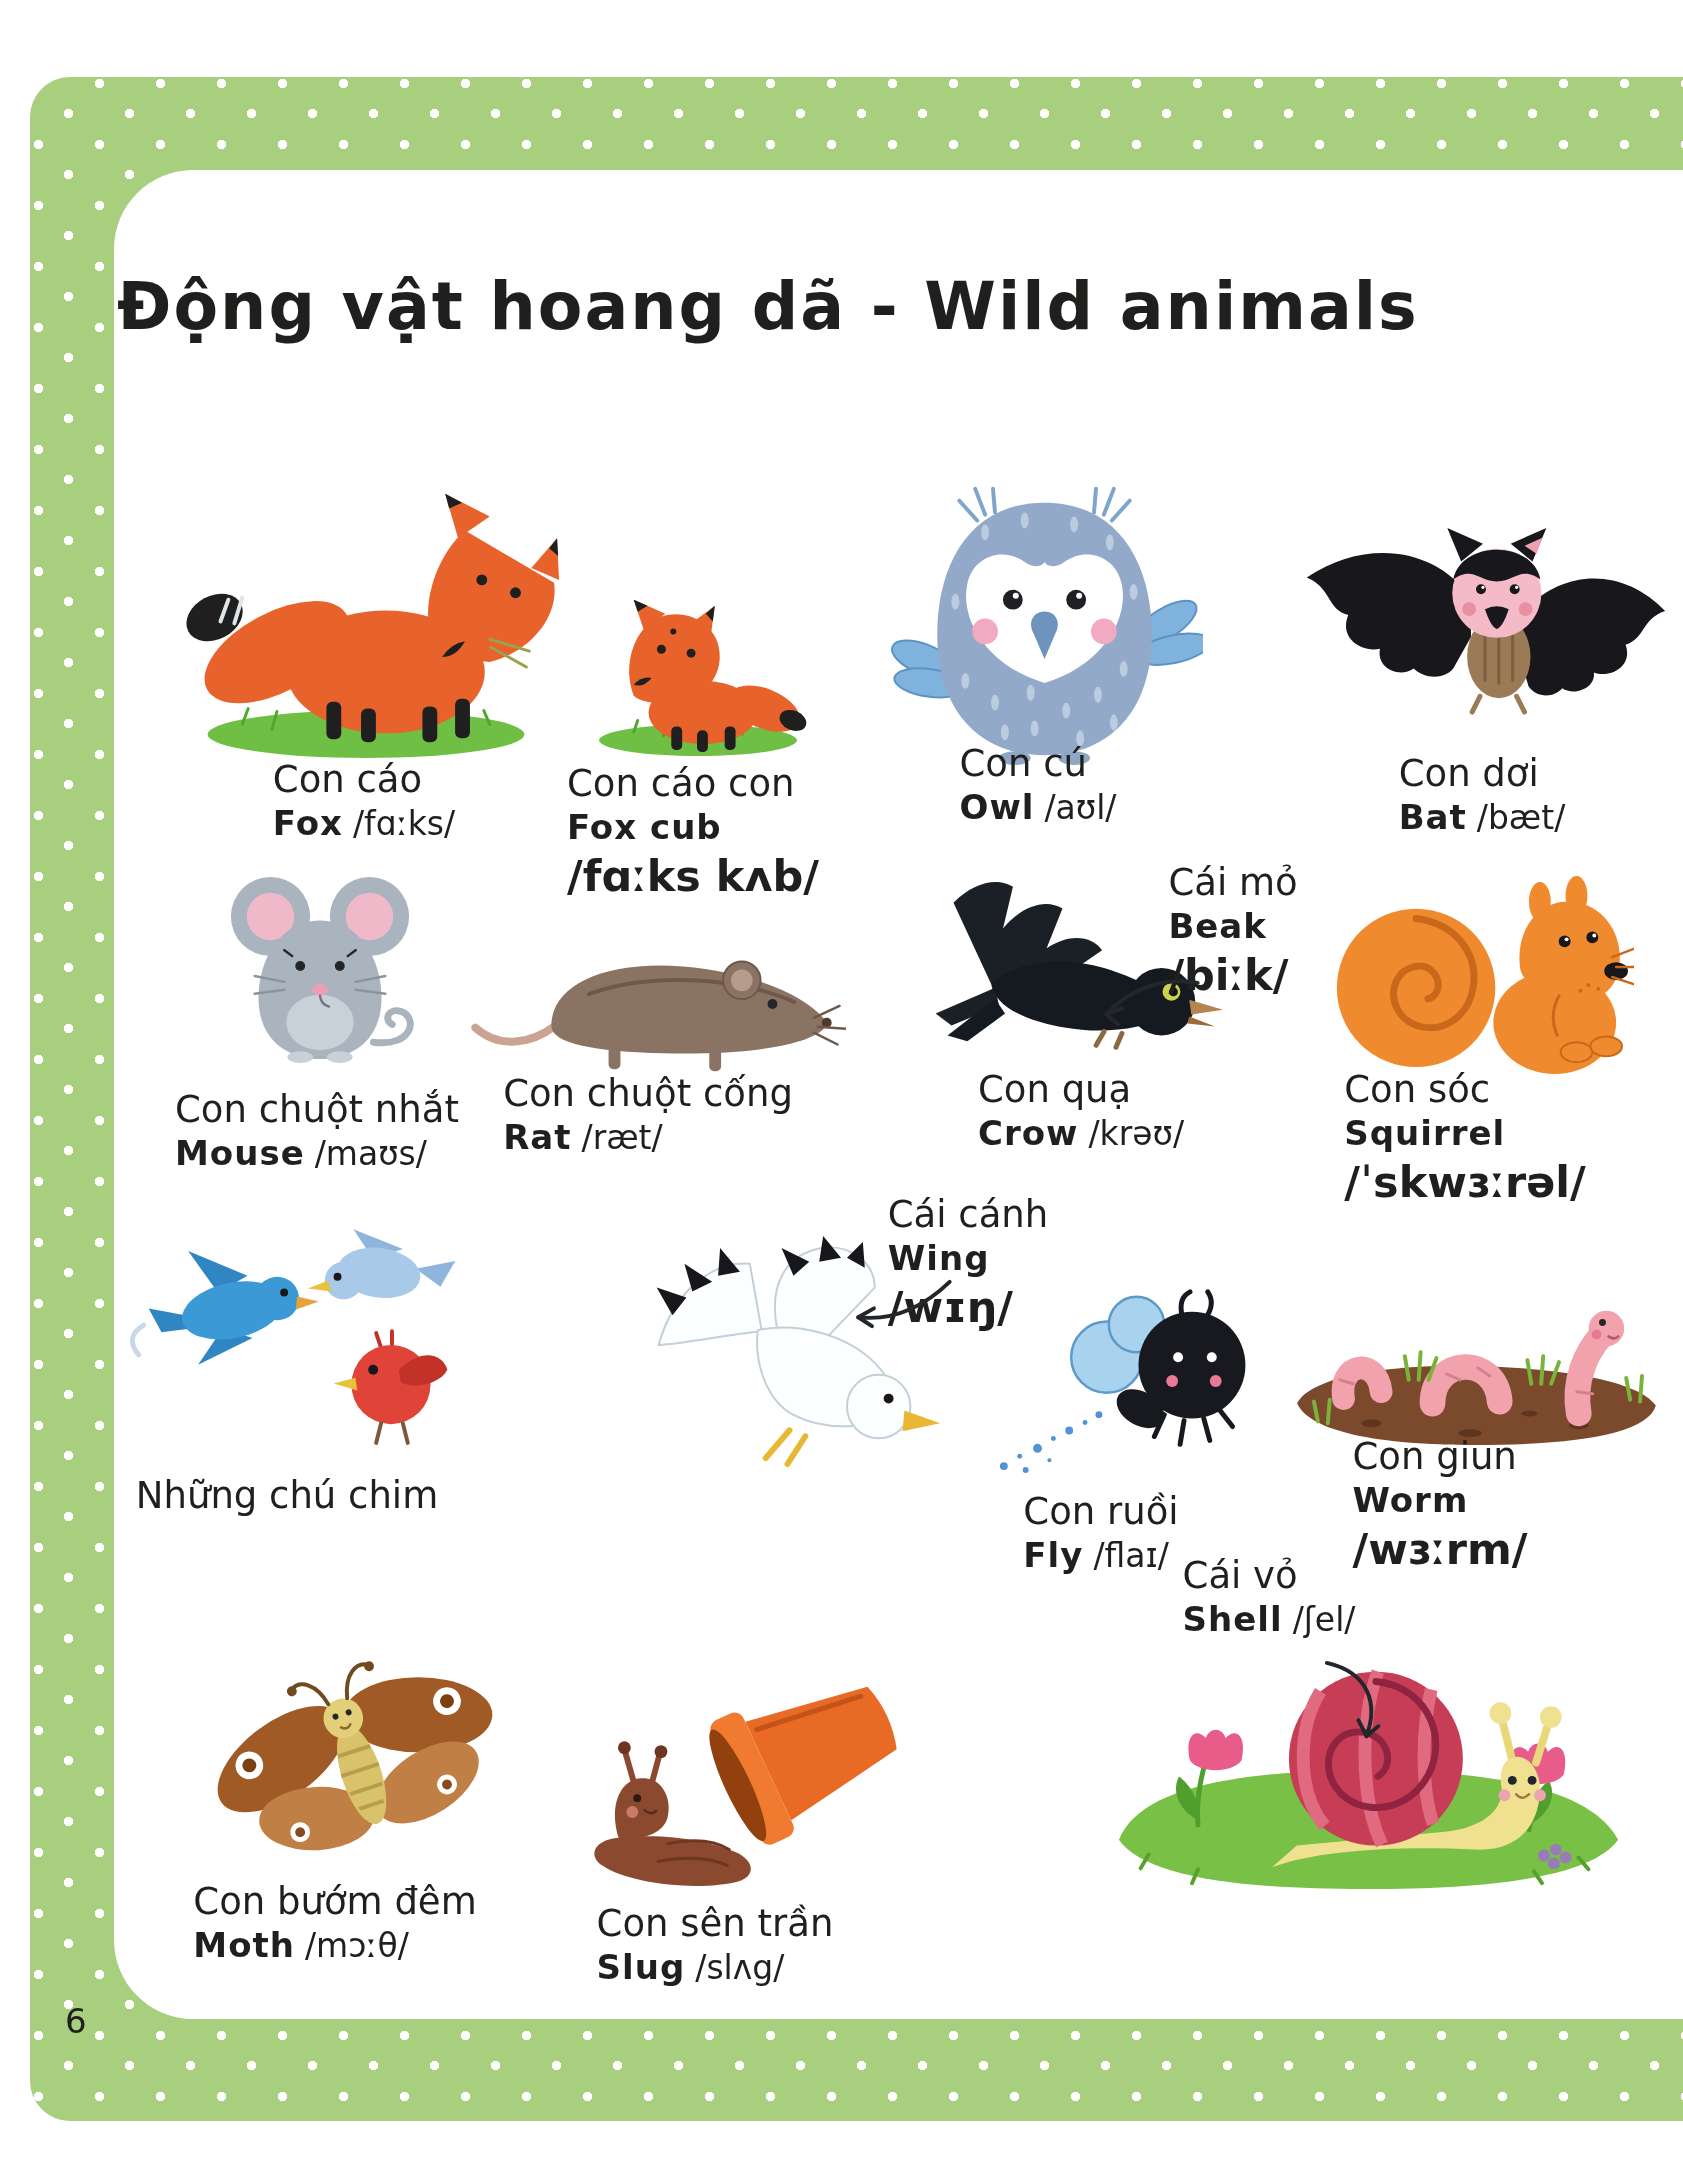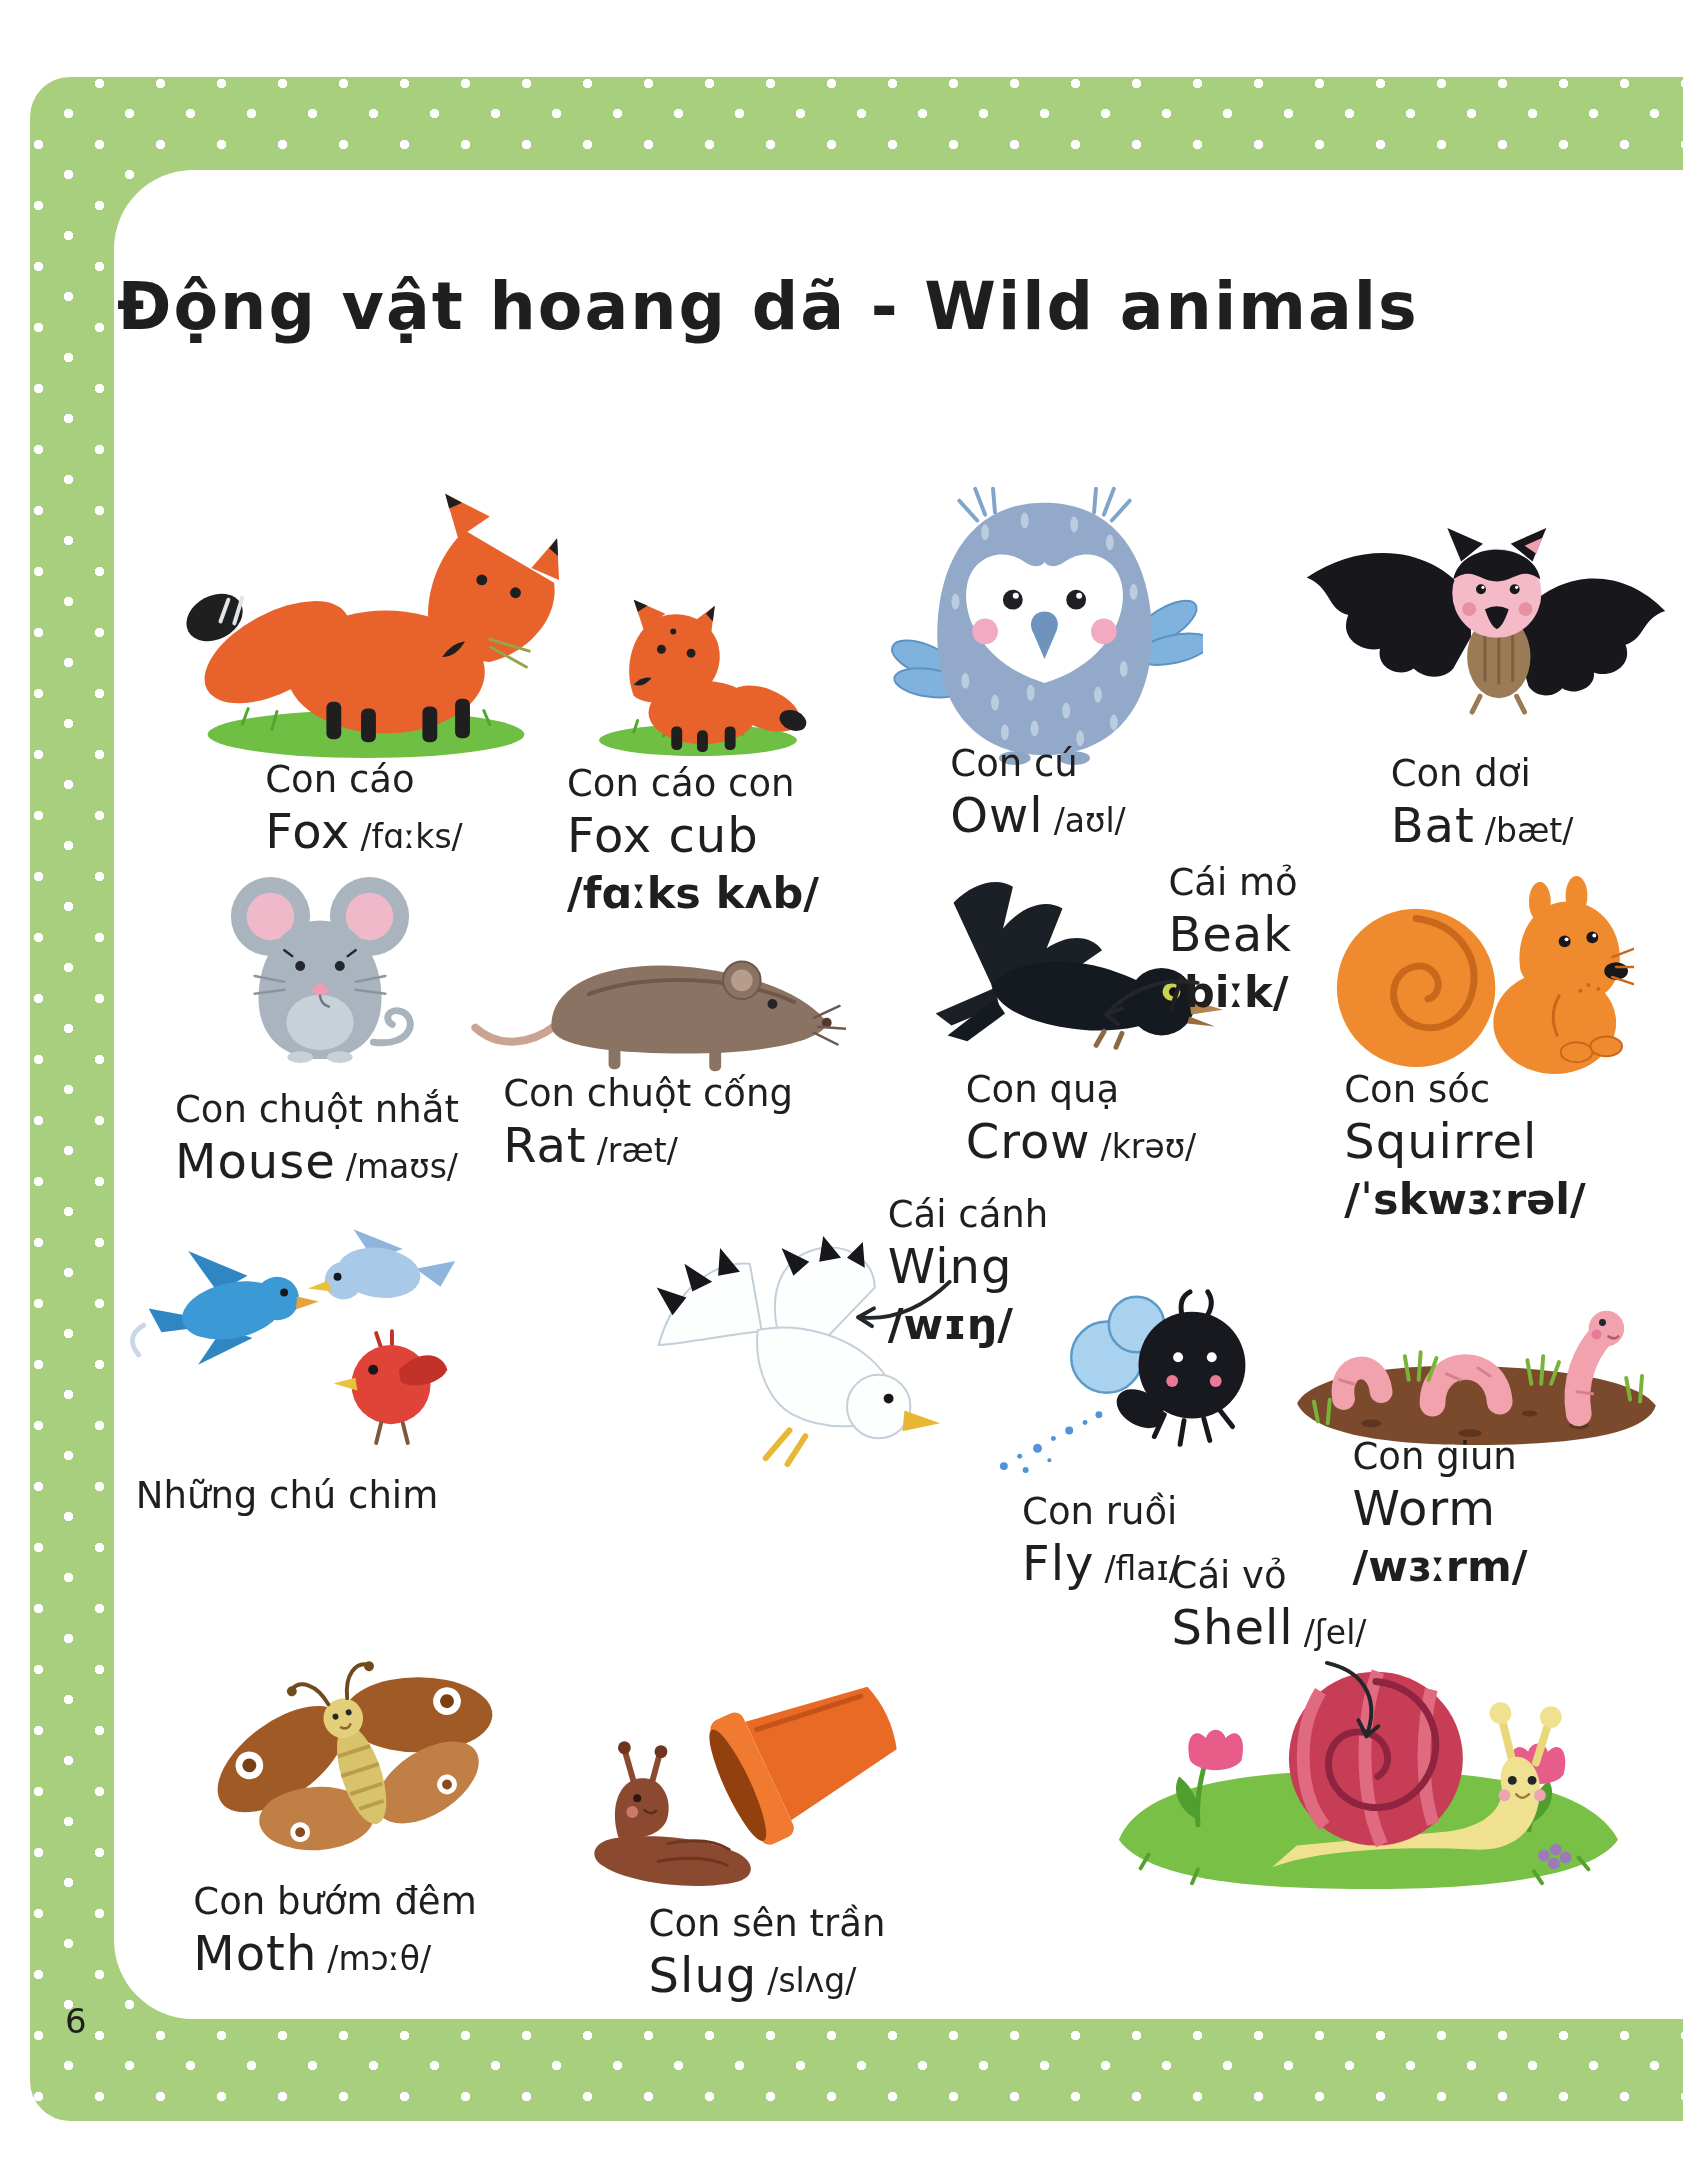--- a/index.html
+++ b/index.html
@@ -26,21 +26,21 @@
   .title {
     position:absolute; left:117px; top:246px;
     font-size:65px; font-weight:700; letter-spacing:2px; white-space:nowrap;
   }
   .pagenum {
     position:absolute; left:65px; top:1978px; font-size:34px; font-weight:500;
   }
   .entry { position:absolute; transform:translateX(-50%); text-align:left; white-space:nowrap; }
   .viet { font-size:37px; font-weight:500; line-height:1.2; }
   .engline { margin-top:2px; line-height:1.15; }
-  .eng  { font-size:48px; font-weight:400; letter-spacing:1px; }
+  .eng  { font-size:34px; font-weight:700; letter-spacing:1px; }
   .phon { font-size:33px; font-weight:400; margin-left:10px; letter-spacing:0; }
   .phonline { font-size:43px; font-weight:700; line-height:1.3; margin-top:2px; }
   .wrapviet .viet { white-space:normal; width:198px; margin:0 auto; }
   .art { position:absolute; }
   .arrow { position:absolute; }
   svg { display:block; }
 </style>
 </head>
 <body>
 
@@ -459,21 +459,21 @@
     <div class="viet">Con giun</div>
     <div class="engline"><span class="eng">Worm</span></div>
     <div class="phonline">/wɜːrm/</div>
   </div>
 
   <div class="entry" style="left:335px; top:1857px;">
     <div class="viet">Con bướm đêm</div>
     <div class="engline"><span class="eng">Moth</span><span class="phon">/mɔːθ/</span></div>
   </div>
 
-  <div class="entry" style="left:767px; top:1879px;">
+  <div class="entry" style="left:715px; top:1879px;">
     <div class="viet">Con sên trần</div>
     <div class="engline"><span class="eng">Slug</span><span class="phon">/slʌg/</span></div>
   </div>
 
 
   <div class="entry" style="left:1233px; top:838px;">
     <div class="viet">Cái mỏ</div>
     <div class="engline"><span class="eng">Beak</span></div>
     <div class="phonline">/biːk/</div>
   </div>

